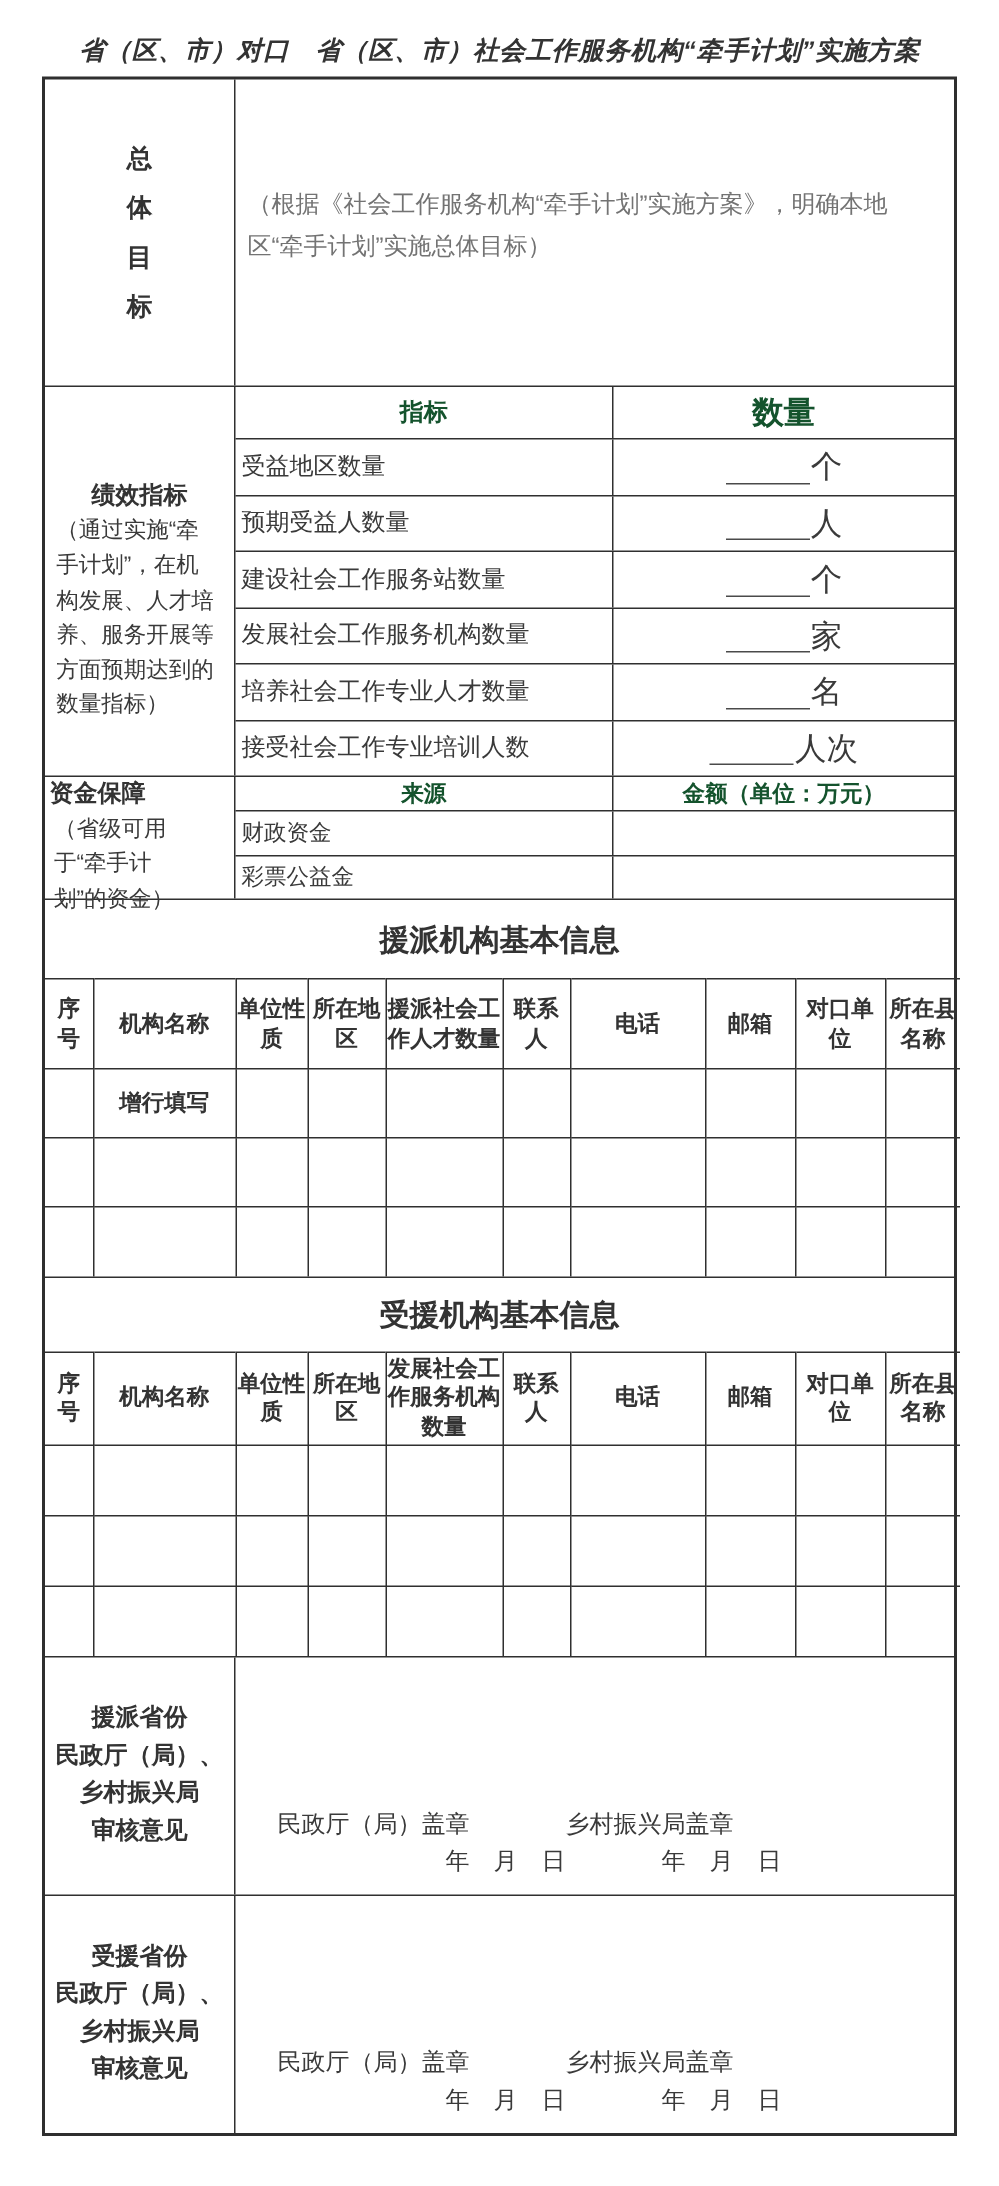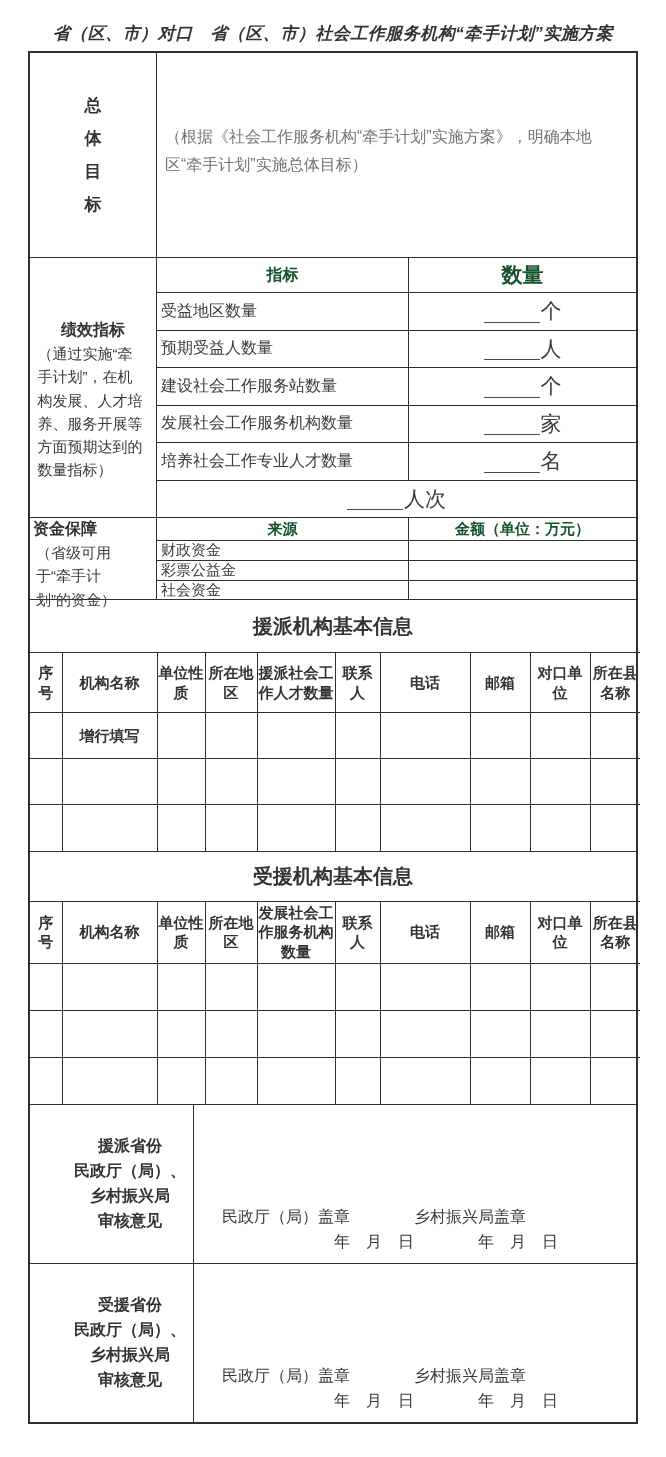--- a/index.html
+++ b/index.html
@@ -85,21 +85,21 @@
   }
   .info-table tr td:first-child { border-left:none; }
   .info-table tr td:last-child { border-right:none; }
   .info-table tr:first-child td { border-top:none; }
   .info-table tr:last-child td { border-bottom:none; }
   .info-table tr.ihead td { font-weight:bold; height:60px; }
   .t2 tr.ihead td { height:62px; }
   .info-table tr.drow td { height:46px; font-weight:bold; }
   .t2 tr.drow td { height:47px; }
 
-  .review-row { height:159px;padding-left:37px; }
+  .review-row { height:159px; }
   .review-label {
     font-weight:bold; font-size:16px; line-height:1.55; text-align:center;
     white-space:pre-line; color:#333;
   }
   .review-content {
     display:flex; flex-direction:column; justify-content:flex-end;
     padding:0 0 8px 0;
   }
   .seal-line { white-space:pre; font-size:16px; line-height:1.55; padding-left:28px; color:#3a3a3a; }
 </style>
@@ -163,20 +163,21 @@
           </div>
       </div>
       <div class="sub-row ind-line">
         <div class="left-sub">培养社会工作专业人才数量</div>
         <div class="right-sub">
             <span class="blank-line"></span>
             <span>名</span>
           </div>
       </div>
       <div class="sub-row ind-line">
+        <div class="left-sub">接受社会工作专业培训人数</div>
         <div class="right-sub">
             <span class="blank-line"></span>
             <span>人次</span>
           </div>
       </div>
     </div>
   </div>
 
   <div class="row fund-row">
     <div class="label-cell fund-label">
@@ -189,24 +190,20 @@
       <div class="sub-row firstsub sub-header">
         <div class="left-sub hdr">来源</div>
         <div class="right-sub hdr">金额（单位：万元）</div>
       </div>
       <div class="sub-row fund-line">
         <div class="left-sub">财政资金</div>
         <div class="right-sub"></div>
       </div>
       <div class="sub-row fund-line">
         <div class="left-sub">彩票公益金</div>
-        <div class="right-sub"></div>
-      </div>
-      <div class="sub-row fund-line">
-        <div class="left-sub">社会资金</div>
         <div class="right-sub"></div>
       </div>
     </div>
   </div>
 
   <div class="band">援派机构基本信息</div>
 
   <table class="info-table t1">
     <colgroup>
       <col style="width:32px">

